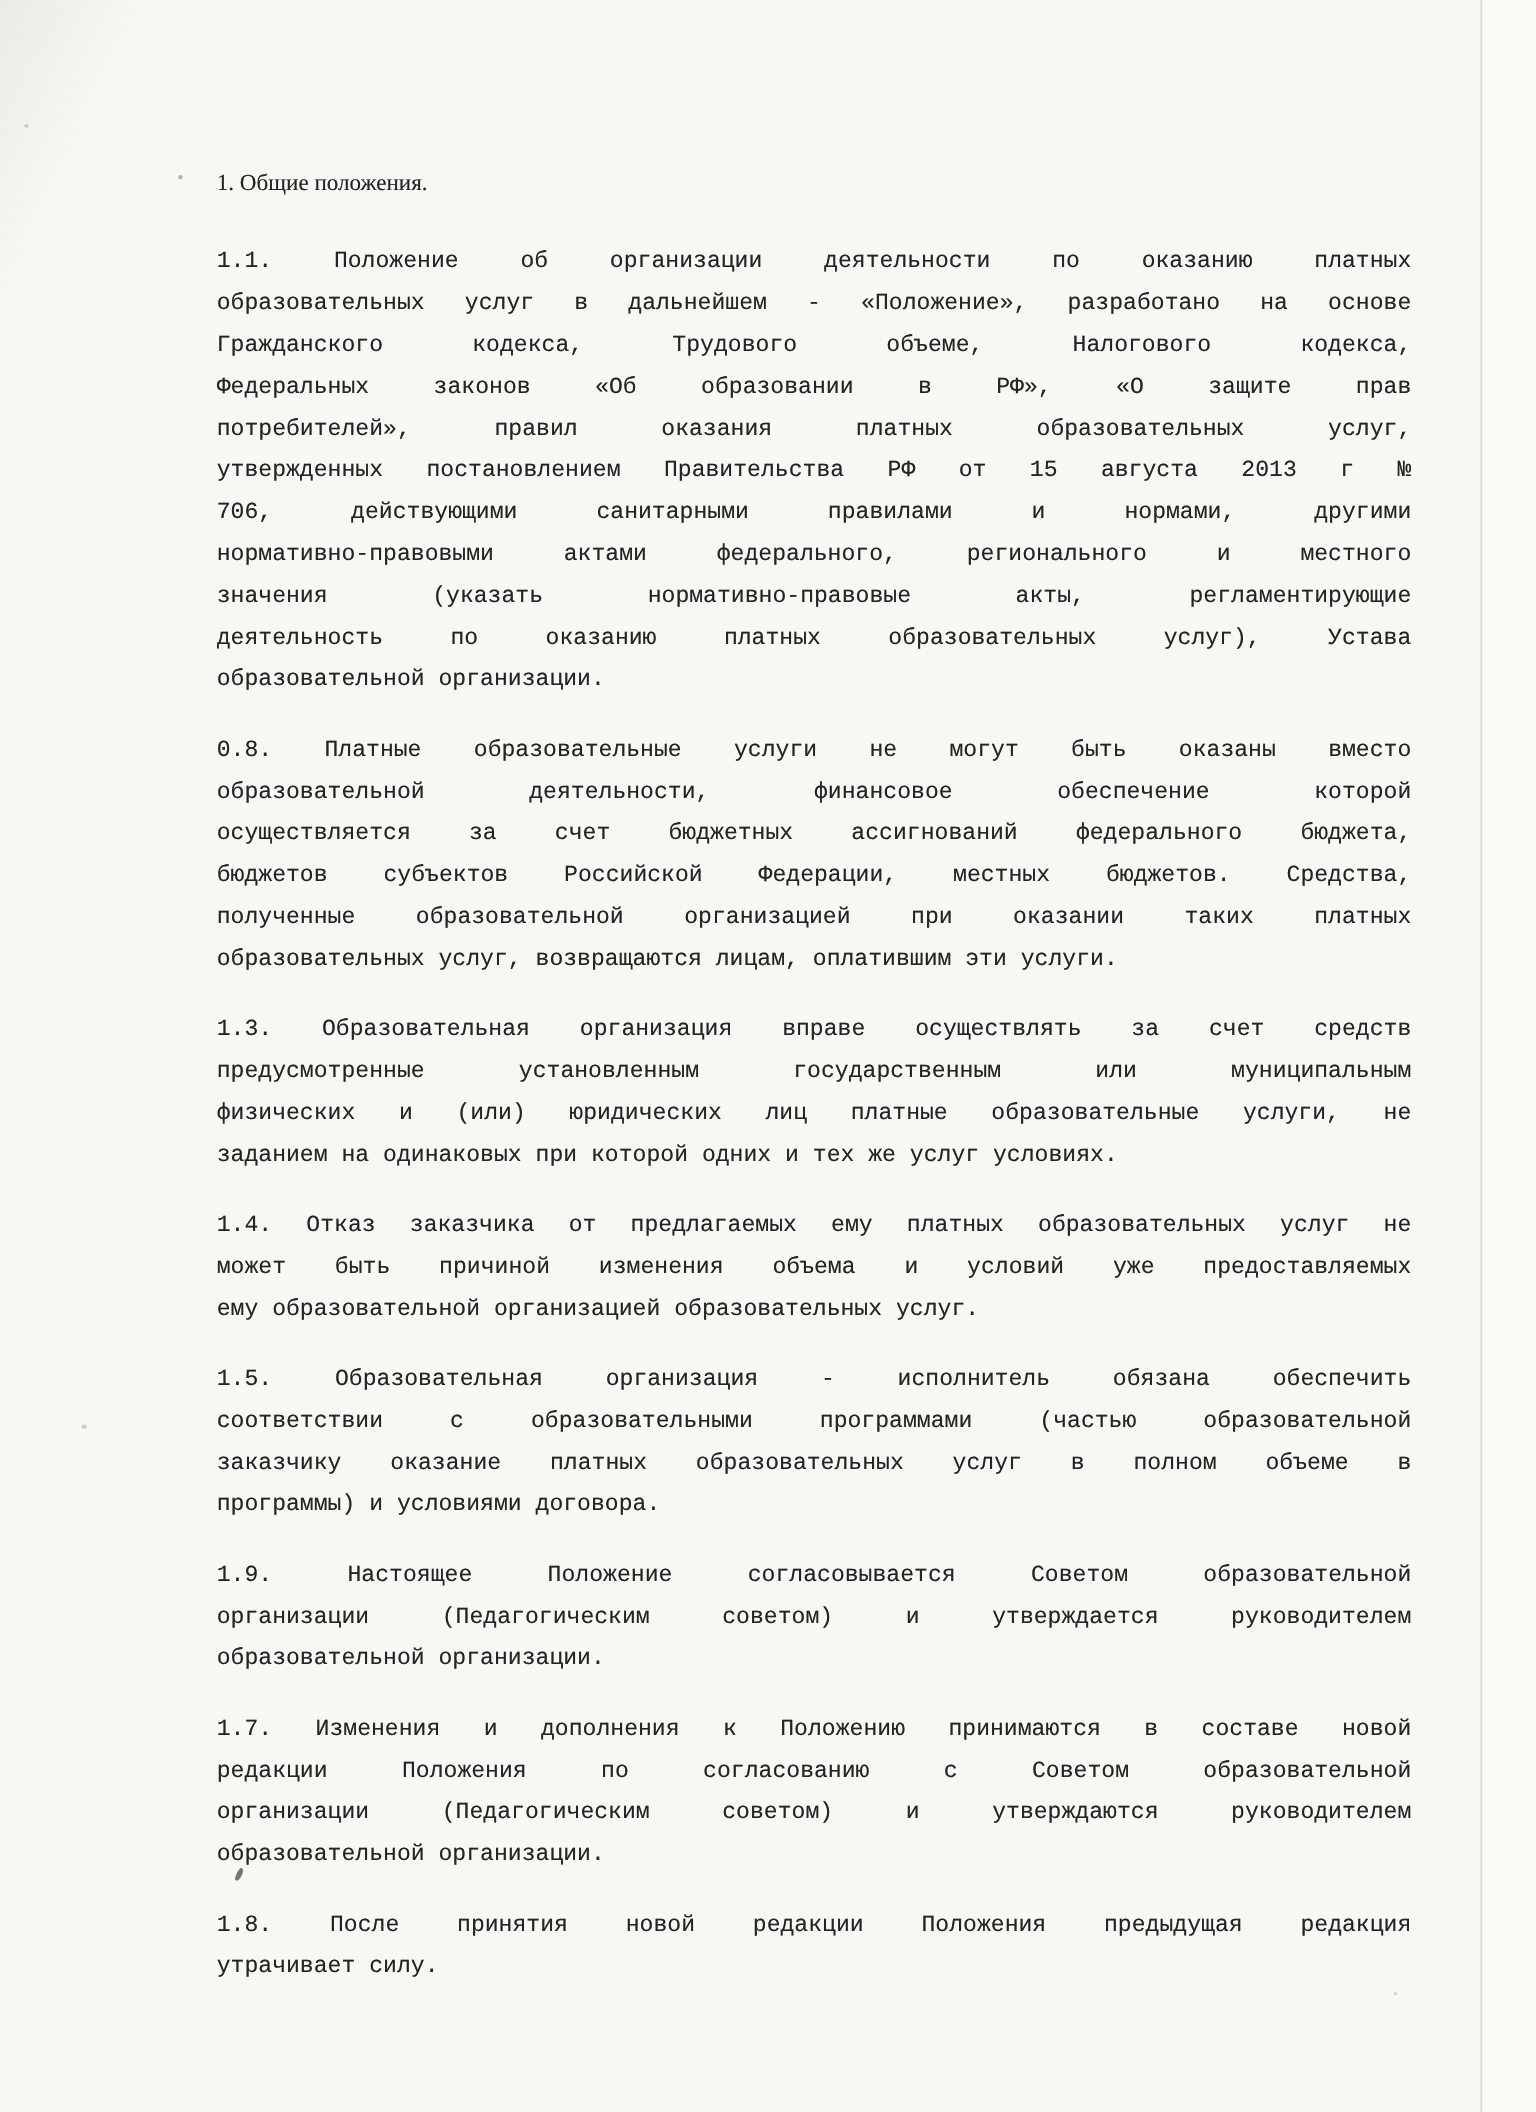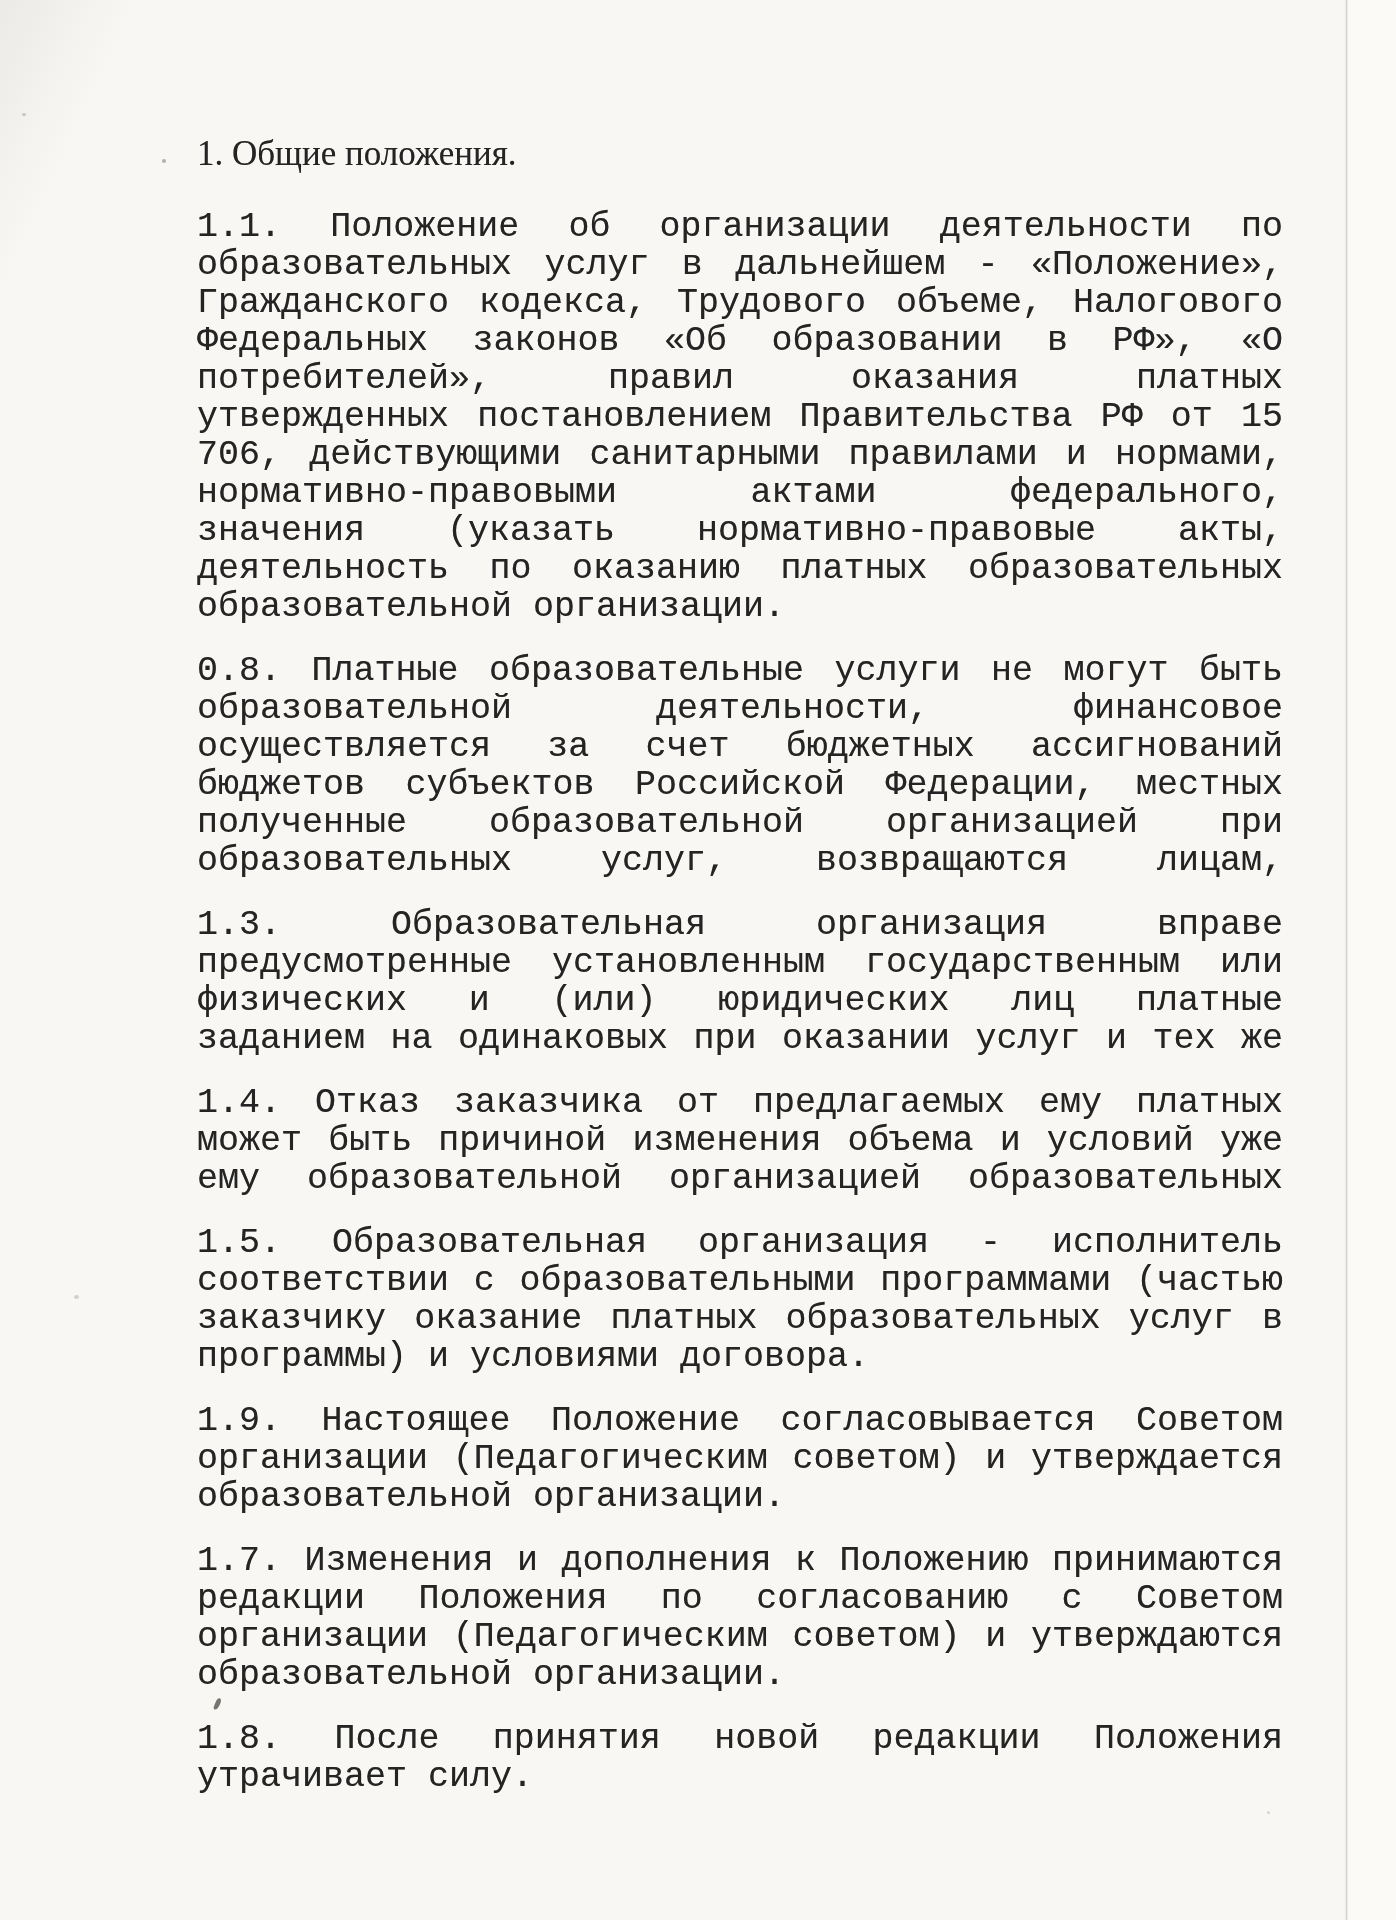--- a/index.html
+++ b/index.html
@@ -30,24 +30,24 @@
     position: absolute;
     left: 1348px;
     top: 0;
     width: 48px;
     height: 100%;
     background: #fbfaf7;
   }
   .textblock {
     position: absolute;
     left: 197px;
-    top: 135px;
+    top: 147px;
     width: 1086px;
     color: #242424;
-    font-size: 35px;
+    font-size: 21px;
     line-height: 38px;
     text-shadow: 0 0 0.6px rgba(50,50,50,0.45);
   }
   .heading {
     margin: 0 0 35px 0;
     white-space: nowrap;
   }
   .para { margin: 0 0 26px 0; font-family: Liberation Mono, monospace; }
   .ln {
     height: 38px;
@@ -113,21 +113,21 @@
       <div class="ln">осуществляется за счет бюджетных ассигнований федерального бюджета,</div>
       <div class="ln">бюджетов субъектов Российской Федерации, местных бюджетов. Средства,</div>
       <div class="ln">полученные образовательной организацией при оказании таких платных</div>
       <div class="ln last">образовательных услуг, возвращаются лицам, оплатившим эти услуги.</div>
     </div>
 
     <div class="para">
       <div class="ln">1.3. Образовательная организация вправе осуществлять за счет средств</div>
       <div class="ln">предусмотренные установленным государственным или муниципальным</div>
       <div class="ln">физических и (или) юридических лиц платные образовательные услуги, не</div>
-      <div class="ln last">заданием на одинаковых при оказании услуг и тех же услуг условиях.</div>
+      <div class="ln last">заданием на одинаковых при которой одних и тех же услуг условиях.</div>
     </div>
 
     <div class="para">
       <div class="ln">1.4. Отказ заказчика от предлагаемых ему платных образовательных услуг не</div>
       <div class="ln">может быть причиной изменения объема и условий уже предоставляемых</div>
       <div class="ln last">ему образовательной организацией образовательных услуг.</div>
     </div>
 
     <div class="para">
       <div class="ln">1.5. Образовательная организация - исполнитель обязана обеспечить</div>

